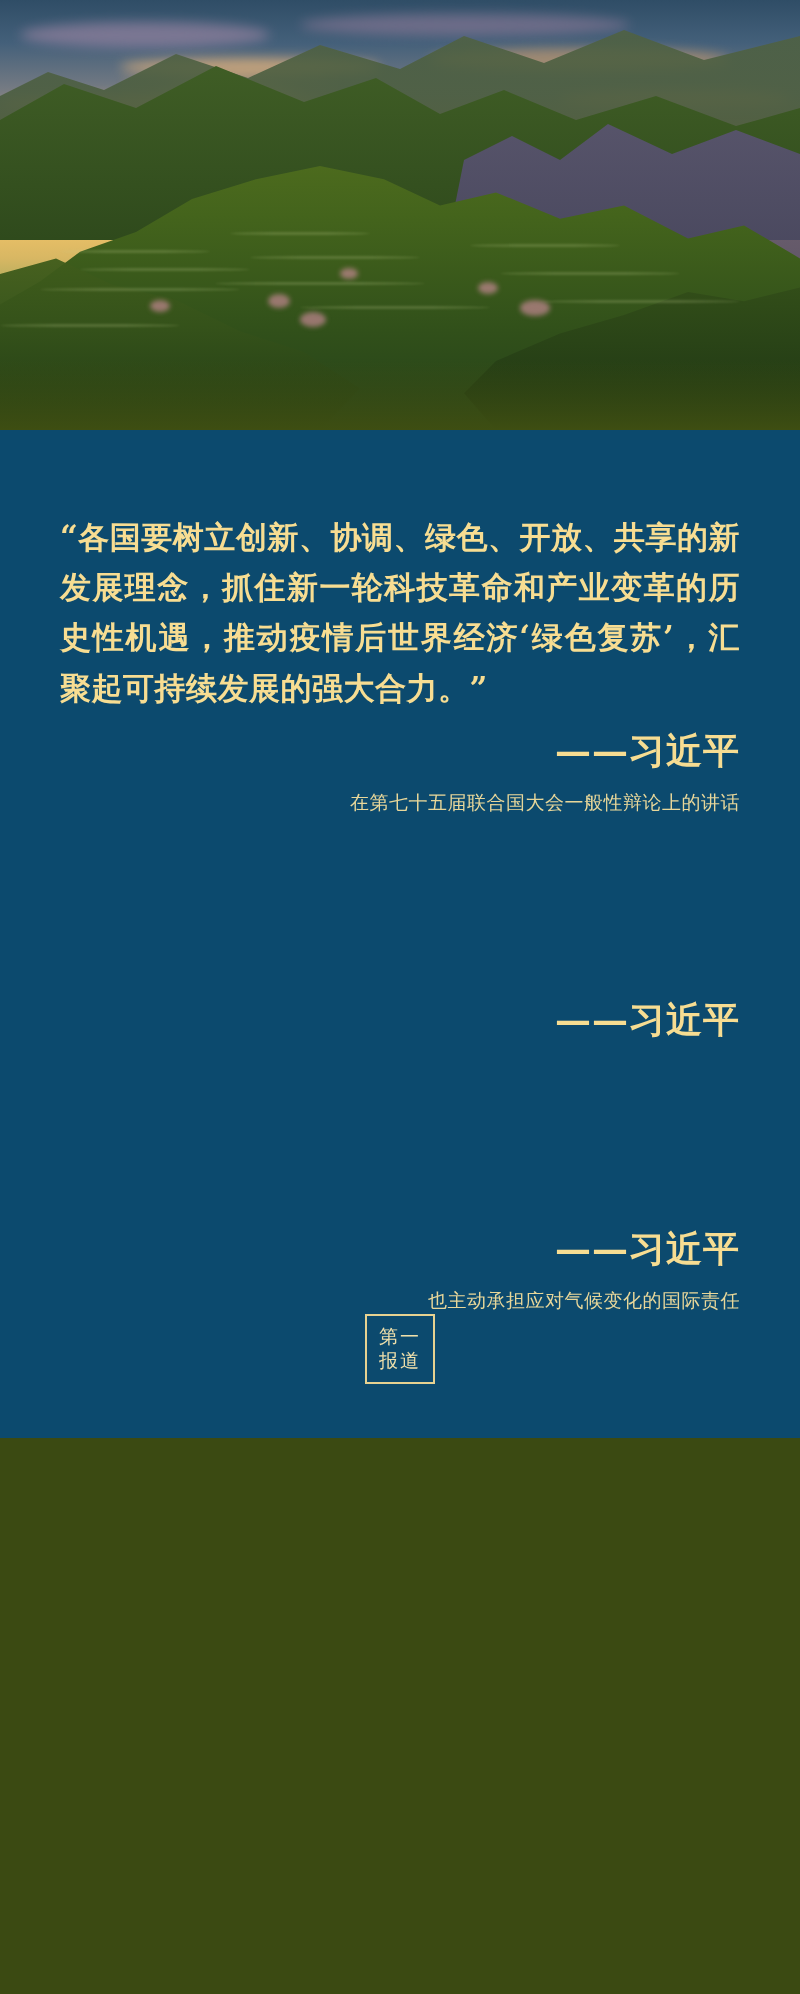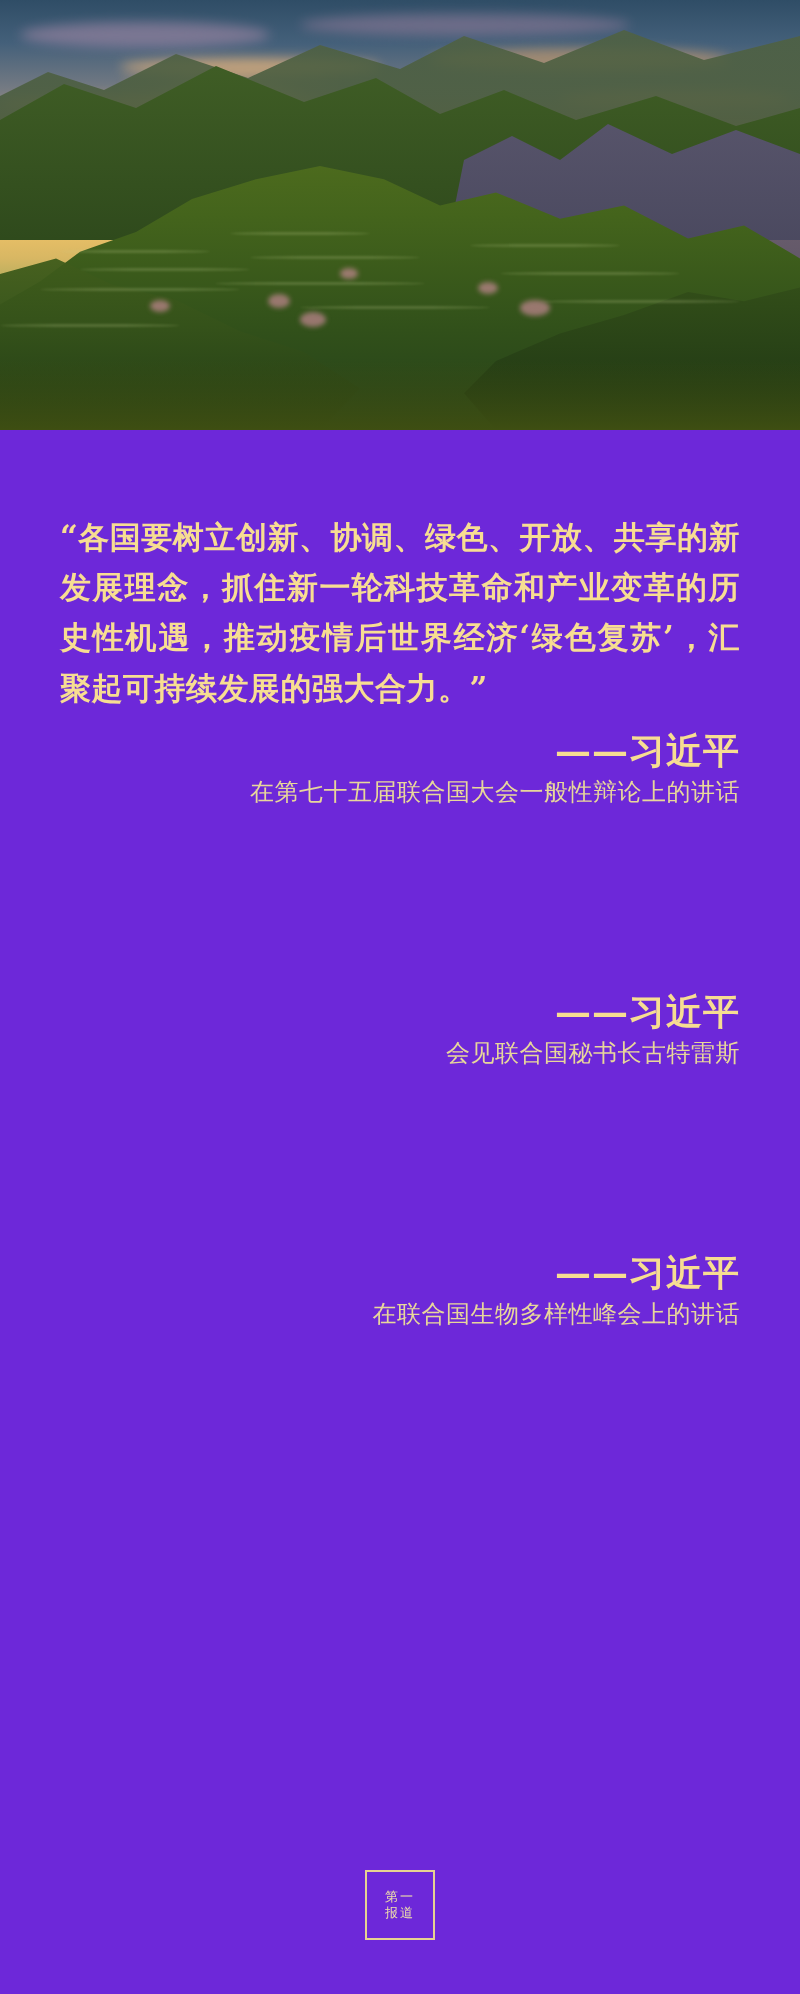--- a/index.html
+++ b/index.html
@@ -7,22 +7,22 @@
     padding: 0;
     background: #3b4a12;
   }
   body {
     width: 800px;
     font-family: "Liberation Serif", "DejaVu Serif", serif;
   }
   .page {
     position: relative;
     width: 800px;
-    height: 1994px;
-    background: #6d28d9;
+    height: 1438px;
+    background: #0c4a6e;
     overflow: hidden;
   }
 
   
   .hero {
     position: relative;
     width: 800px;
     height: 430px;
     overflow: hidden;
   }
@@ -154,22 +154,23 @@
   .attribution {
     margin-top: 14px;
     text-align: right;
     font-size: 36px;
     font-weight: 700;
     color: #f7dd92;
     font-family: "DejaVu Serif", "Liberation Serif", serif;
     letter-spacing: 1px;
   }
   .source {
+    margin-top: 14px;
     text-align: right;
-    font-size: 24px;
+    font-size: 19px;
     color: #e8d79a;
     font-family: "DejaVu Serif", "Liberation Serif", serif;
     letter-spacing: 0.5px;
   }
 
   
   .footer {
     position: absolute;
     left: 0;
     bottom: 54px;
@@ -179,21 +180,21 @@
   }
   .logo-box {
     border: 2px solid #e7d291;
     width: 66px;
     height: 66px;
     display: flex;
     flex-direction: column;
     align-items: center;
     justify-content: center;
     color: #efe0ab;
-    font-size: 13px;
+    font-size: 19px;
     line-height: 1.25;
     font-family: "DejaVu Serif", "Liberation Serif", serif;
     letter-spacing: 2px;
   }
 </style>
 </head>
 <body>
 
 <div class="page">
 
@@ -239,26 +240,25 @@
   <div class="content">
 
     <div class="quote-block block-1">
       <div class="quote-text">“各国要树立创新、协调、绿色、开放、共享的新发展理念，抓住新一轮科技革命和产业变革的历史性机遇，推动疫情后世界经济‘绿色复苏’，汇聚起可持续发展的强大合力。”</div>
       <div class="attribution">——习近平</div>
       <div class="source">在第七十五届联合国大会一般性辩论上的讲话</div>
     </div>
 
     <div class="quote-block block-2">
       <div class="attribution">——习近平</div>
-      <div class="source">会见联合国秘书长古特雷斯</div>
     </div>
 
     <div class="quote-block block-3">
       <div class="attribution">——习近平</div>
-      <div class="source">在联合国生物多样性峰会上的讲话</div>
+      <div class="source">也主动承担应对气候变化的国际责任</div>
     </div>
 
   </div>
 
   <div class="footer">
     <div class="logo-box">
       <span>第一</span>
       <span>报道</span>
     </div>
   </div>

